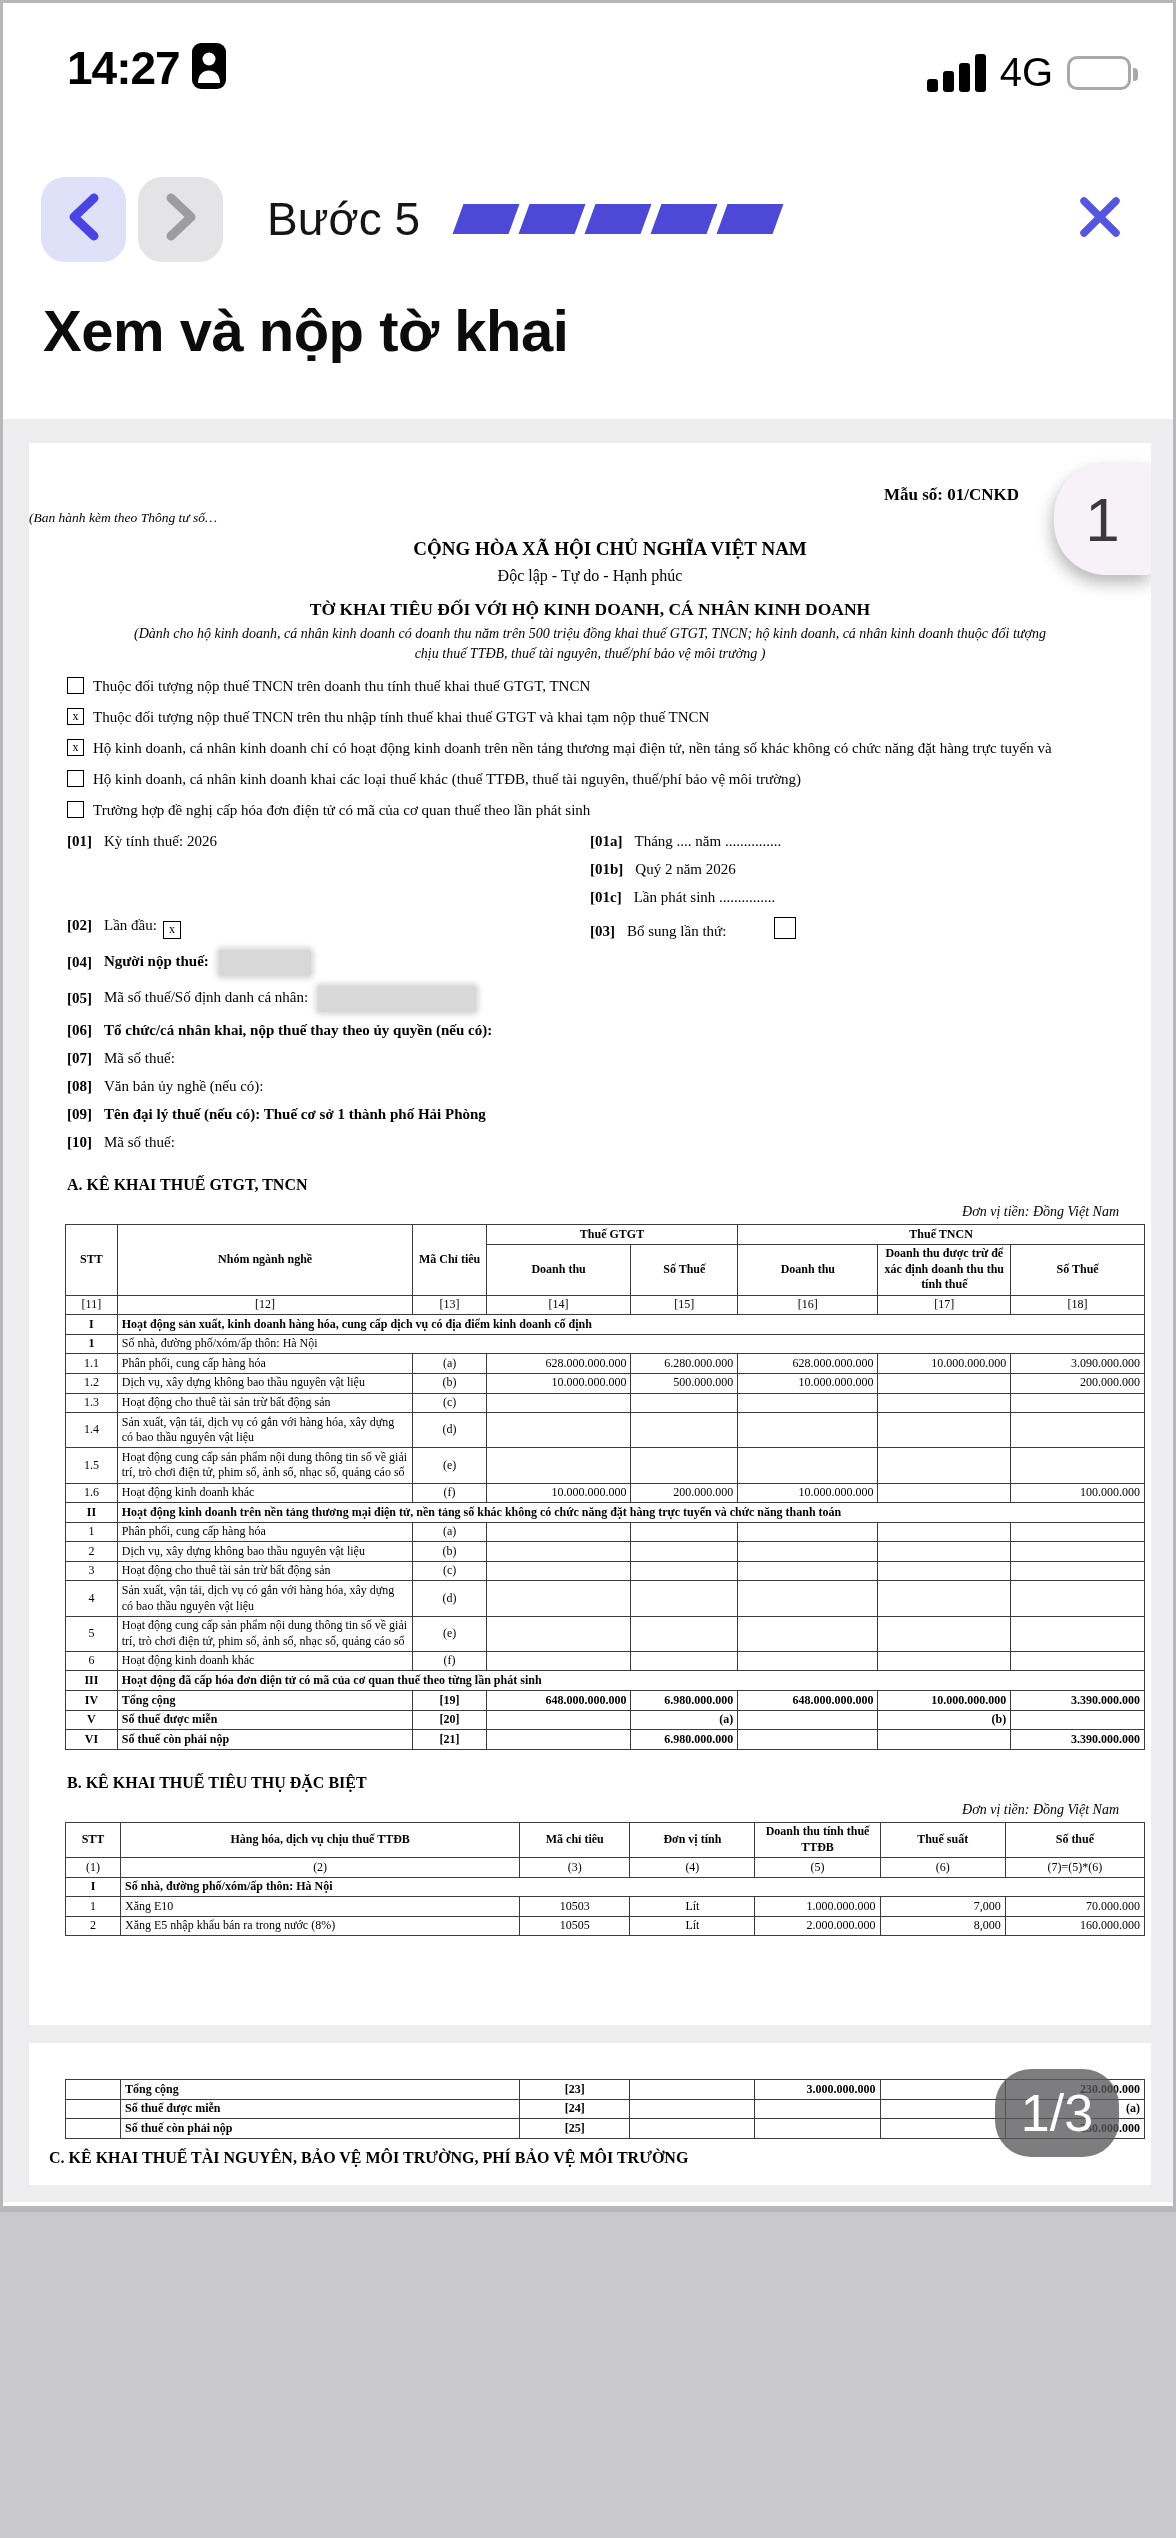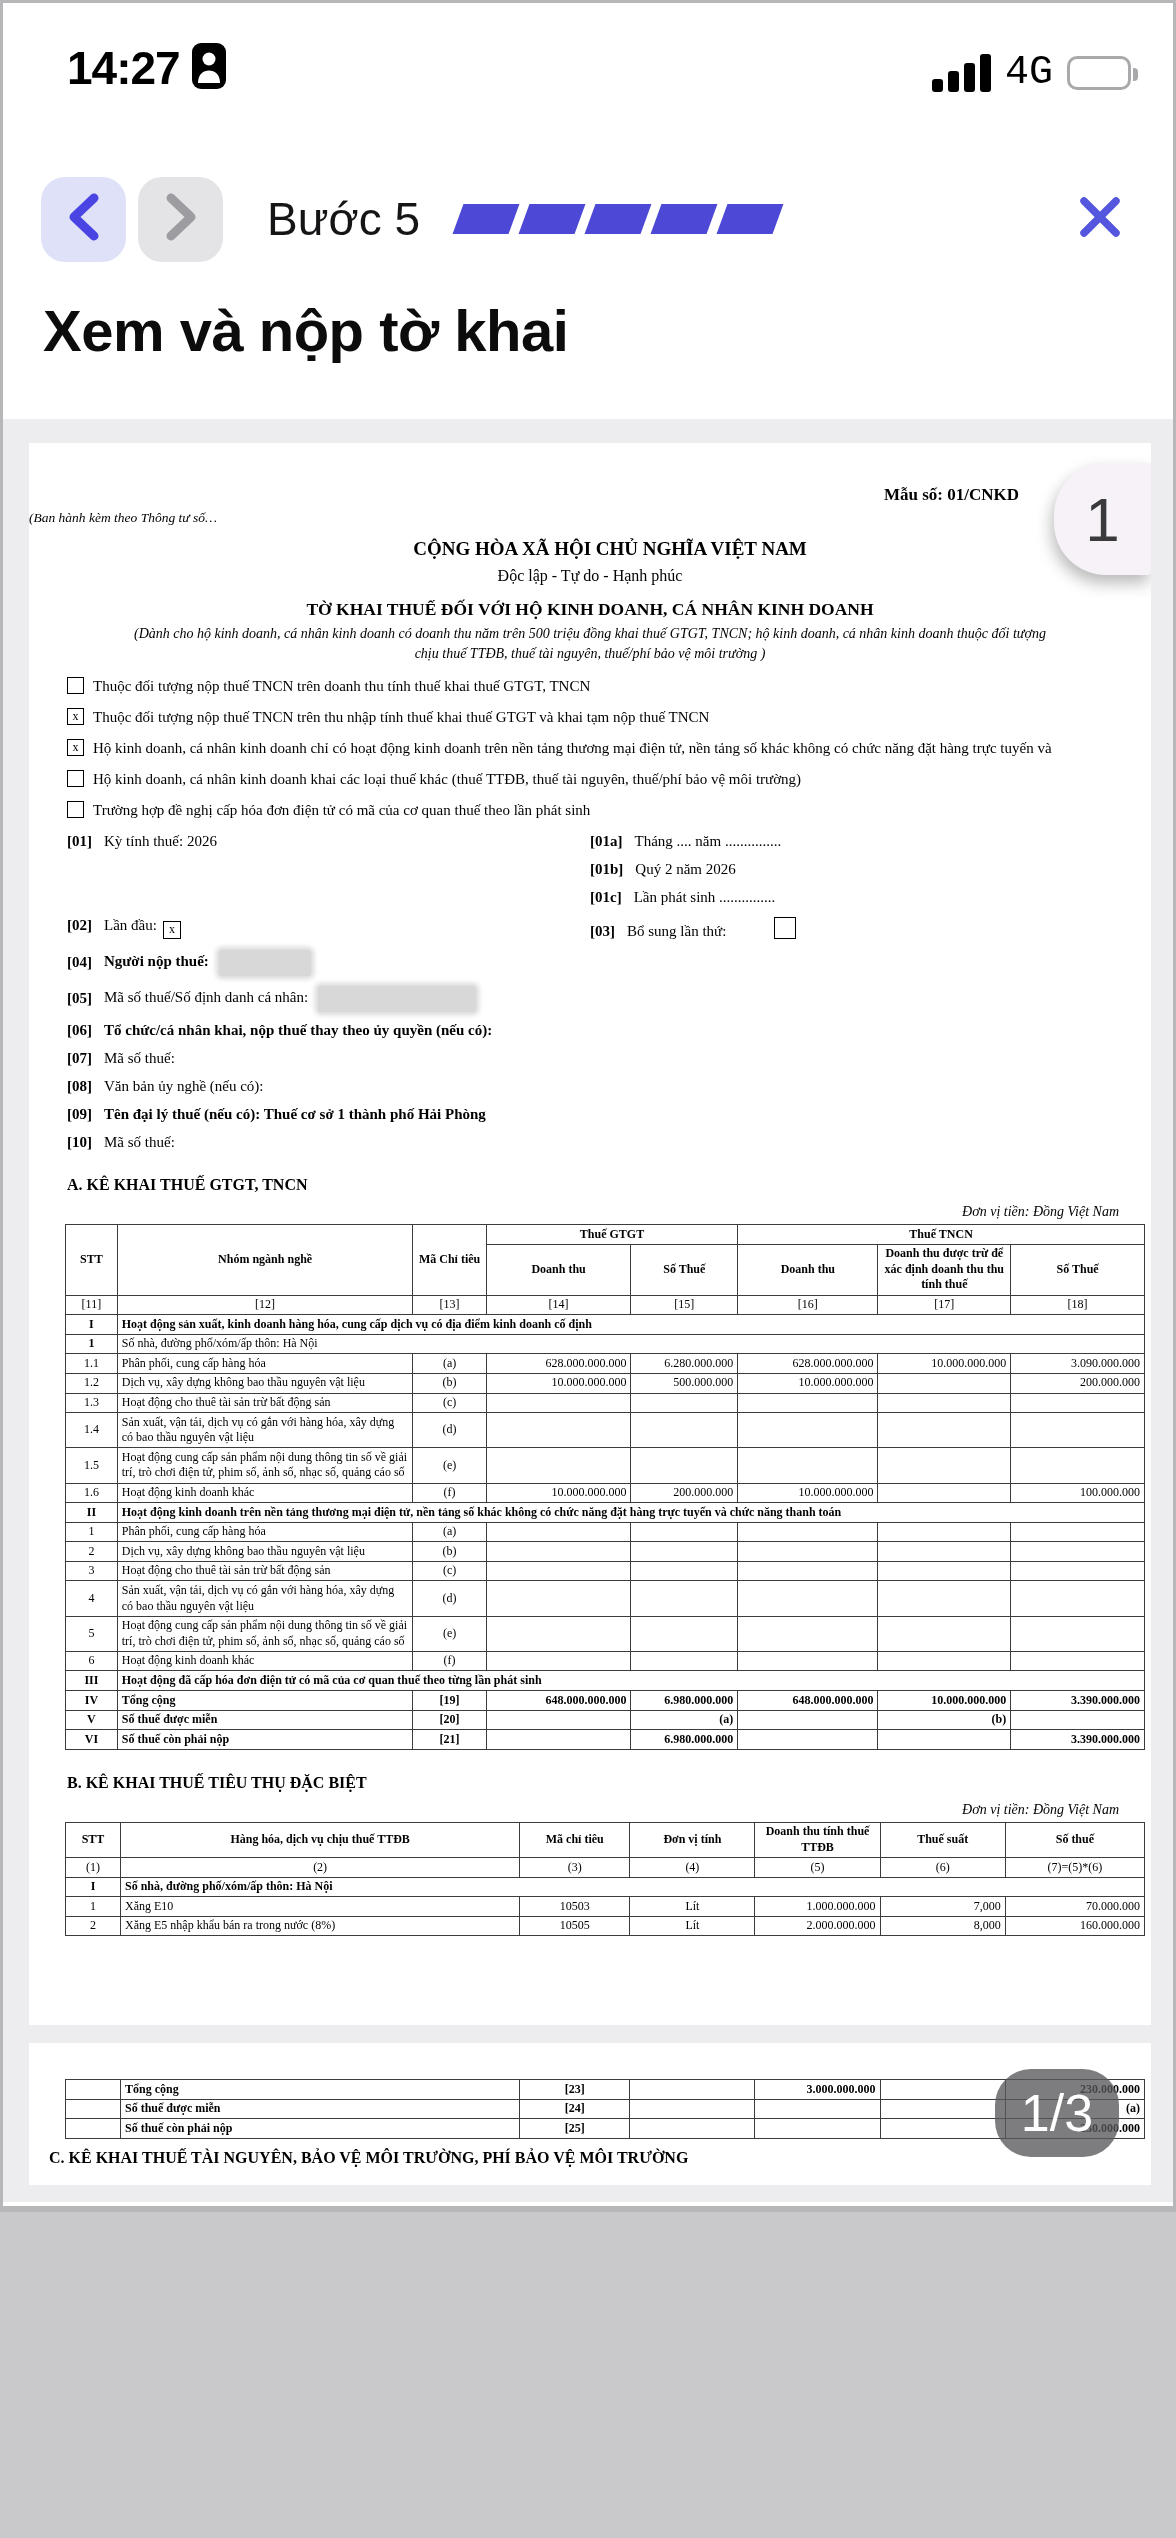--- a/index.html
+++ b/index.html
@@ -11,21 +11,21 @@
   }
   
   .status-bar{height:100px;display:flex;align-items:flex-end;justify-content:space-between;
     padding:0 34px 8px 64px;box-sizing:border-box;}
   .sb-left{display:flex;align-items:center;gap:12px;}
   .sb-time{font-size:46px;font-weight:700;letter-spacing:-1px;}
   .sb-right{display:flex;align-items:center;gap:14px;}
   .signal{display:flex;align-items:flex-end;gap:5px;}
   .signal i{display:block;width:11px;background:#000;border-radius:3px;}
   .s1{height:13px}.s2{height:21px}.s3{height:29px}.s4{height:38px}
-  .net{font-size:40px;font-weight:400;font-family:Liberation Mono, monospace;}
+  .net{font-size:40px;font-weight:400;}
   .battery{position:relative;width:64px;height:34px;border:3px solid #a9a9ac;border-radius:10px;padding:3px;box-sizing:border-box;margin-right:8px;}
   .battery-fill{width:62%;height:100%;background:#000;border-radius:4px;}
   .battery:after{content:"";position:absolute;right:-10px;top:9px;width:5px;height:13px;background:#a9a9ac;border-radius:0 4px 4px 0;}
   
   .step-nav{display:flex;align-items:center;margin-top:72px;padding:0 38px;height:88px;}
   .nav-btn{width:85px;height:85px;border-radius:24px;display:flex;align-items:center;justify-content:center;flex:none;}
   .nav-back{background:#dfe1f9;}
   .nav-fwd{background:#e4e4e6;margin-left:12px;}
   .step-label{font-size:46px;color:#151517;margin-left:44px;}
   .progress{display:flex;gap:10px;margin-left:38px;}
@@ -156,21 +156,21 @@
 
   <div class="page-title">Xem và nộp tờ khai</div>
 
   <div class="preview">
 
     <div class="doc-page page1 doc">
       <div class="doc-right">Mẫu số: 01/CNKD</div>
       <div class="issued">(Ban hành kèm theo Thông tư số…</div>
       <div class="nat">CỘNG HÒA XÃ HỘI CHỦ NGHĨA VIỆT NAM</div>
       <div class="motto">Độc lập - Tự do - Hạnh phúc</div>
-      <div class="form-title">TỜ KHAI THUẾ ĐỐI VỚI HỘ KINH DOANH, CÁ NHÂN KINH DOANH</div>
+      <div class="form-title">TỜ KHAI TIÊU ĐỐI VỚI HỘ KINH DOANH, CÁ NHÂN KINH DOANH</div>
       <div class="subtitle">
         <div>(Dành cho hộ kinh doanh, cá nhân kinh doanh có doanh thu năm trên 500 triệu đồng khai thuế GTGT, TNCN; hộ kinh doanh, cá nhân kinh doanh thuộc đối tượng</div>
         <div>chịu thuế TTĐB, thuế tài nguyên, thuế/phí bảo vệ môi trường )</div>
       </div>
 
       <div class="cb-list">
           <div class="cb-row">
             <span class="cb"></span>
             <span class="cb-label">Thuộc đối tượng nộp thuế TNCN trên doanh thu tính thuế khai thuế GTGT, TNCN</span>
           </div>

